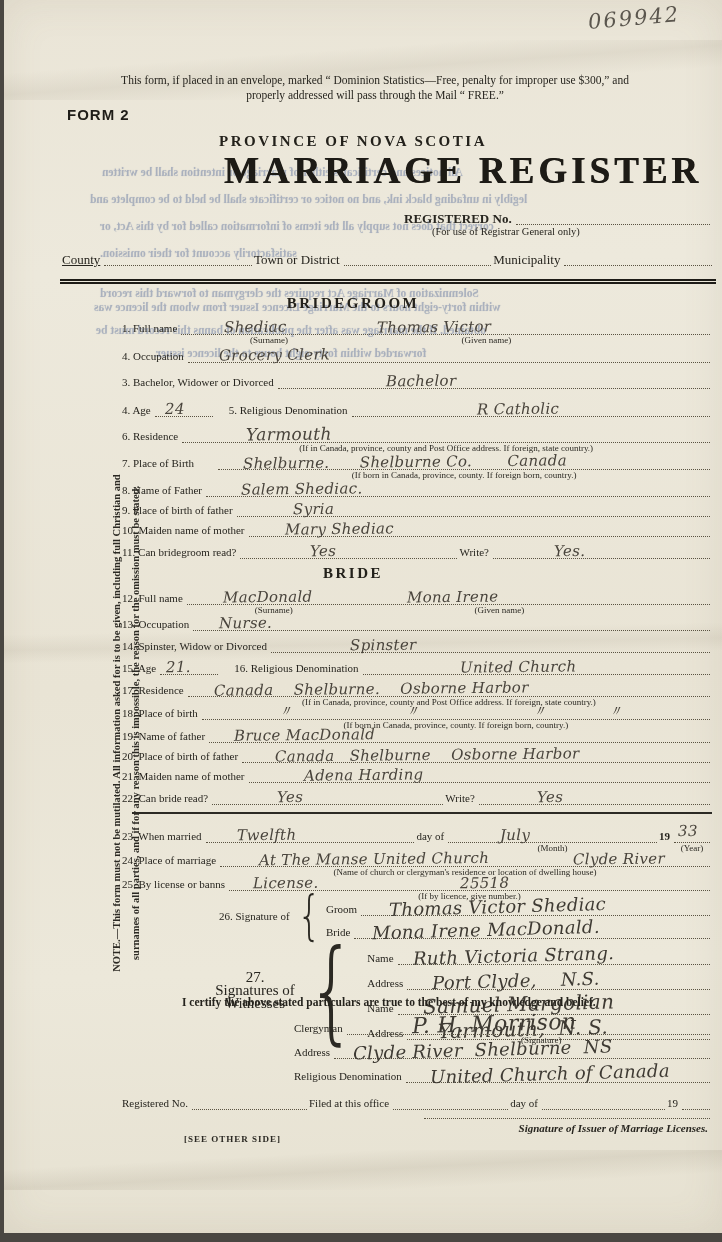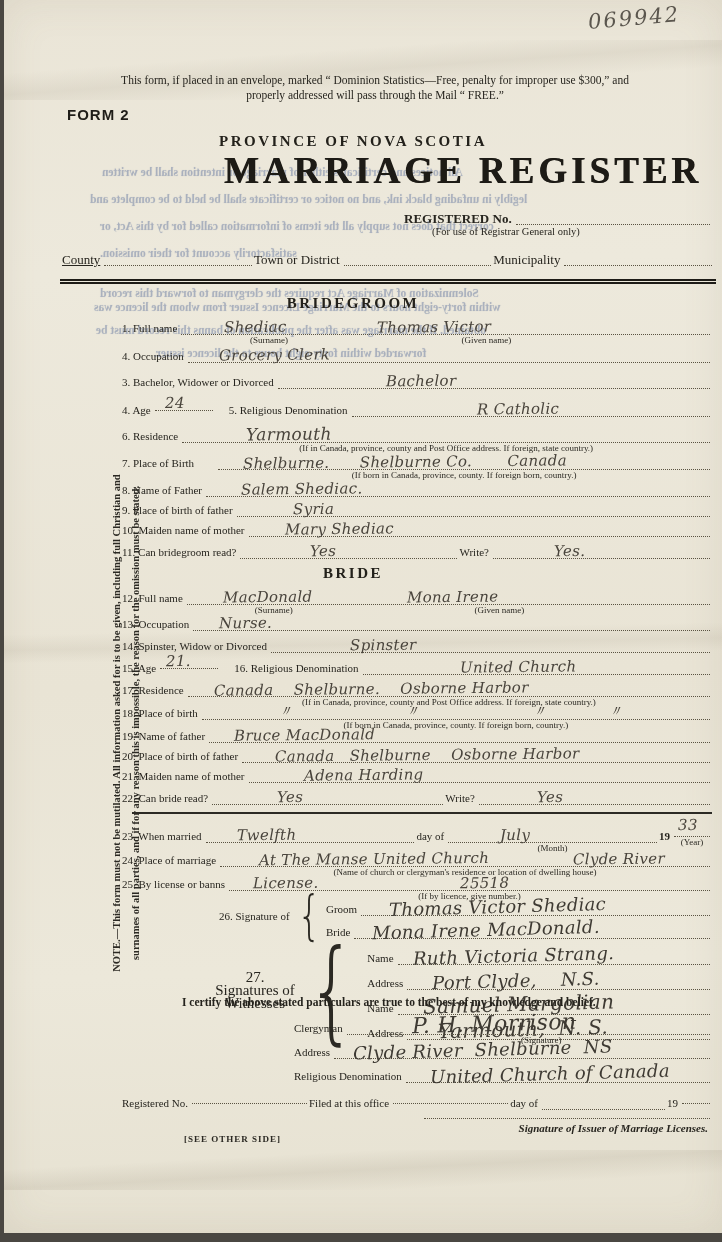--- a/index.html
+++ b/index.html
@@ -25,21 +25,21 @@
        font-size:37px;letter-spacing:4px;color:#1d1b16;text-shadow:0.6px 0 0 #1d1b16;}
   .reg-row{position:absolute;top:209px;left:400px;right:10px;display:flex;align-items:flex-end;height:16px;}
   .reg-note{position:absolute;top:226px;left:428px;font-size:10.5px;color:#27251f;}
   .county-row{position:absolute;top:250px;left:58px;right:8px;display:flex;align-items:flex-end;height:16px;}
   .dbl-rule{position:absolute;top:279px;left:56px;right:6px;height:0;border-bottom:5px double #1e1c17;}
   .sect-head{position:absolute;left:0;right:20px;text-align:center;font-weight:bold;
        font-size:15px;letter-spacing:2.5px;color:#23211b;}
   .row{position:absolute;left:118px;right:10px;display:flex;align-items:flex-end;height:17px;}
   .lbl{font-size:11px;color:#27251f;white-space:nowrap;padding-right:2px;line-height:13px;}
   .fill{flex:1;border-bottom:1px dotted #5a5342;position:relative;height:100%;margin:0 2px;}
-  .fillw{flex:0 0 auto;border-bottom:1px dotted #5a5342;position:relative;height:100%;margin:6px 2px;}
+  .fillw{flex:0 0 auto;border-bottom:1px dotted #5a5342;position:relative;height:100%;margin:0 2px;}
   .hw{position:absolute;bottom:-2px;font-family:"DejaVu Serif",serif;font-style:italic;
        font-size:15px;color:#49443c;white-space:pre;letter-spacing:0.3px;transform:rotate(-0.6deg);}
   .sig{font-size:18px;transform:rotate(-1.6deg);color:#3e3a33;}
   .cap{position:absolute;top:calc(100% + 1px);font-size:9px;color:#2b2923;white-space:nowrap;line-height:10px;}
   .cap-c{left:50%;transform:translateX(-50%);}
   .divider{position:absolute;top:768px;left:128px;right:10px;border-bottom:2px solid #2c2a24;}
   .sig-block{position:absolute;display:flex;align-items:center;}
   .brace{font-family:"DejaVu Sans",sans-serif;font-weight:100;color:#2b2923;flex:0 0 auto;
        transform:scaleX(0.7);}
   .sig-rows{flex:1;display:flex;flex-direction:column;}

